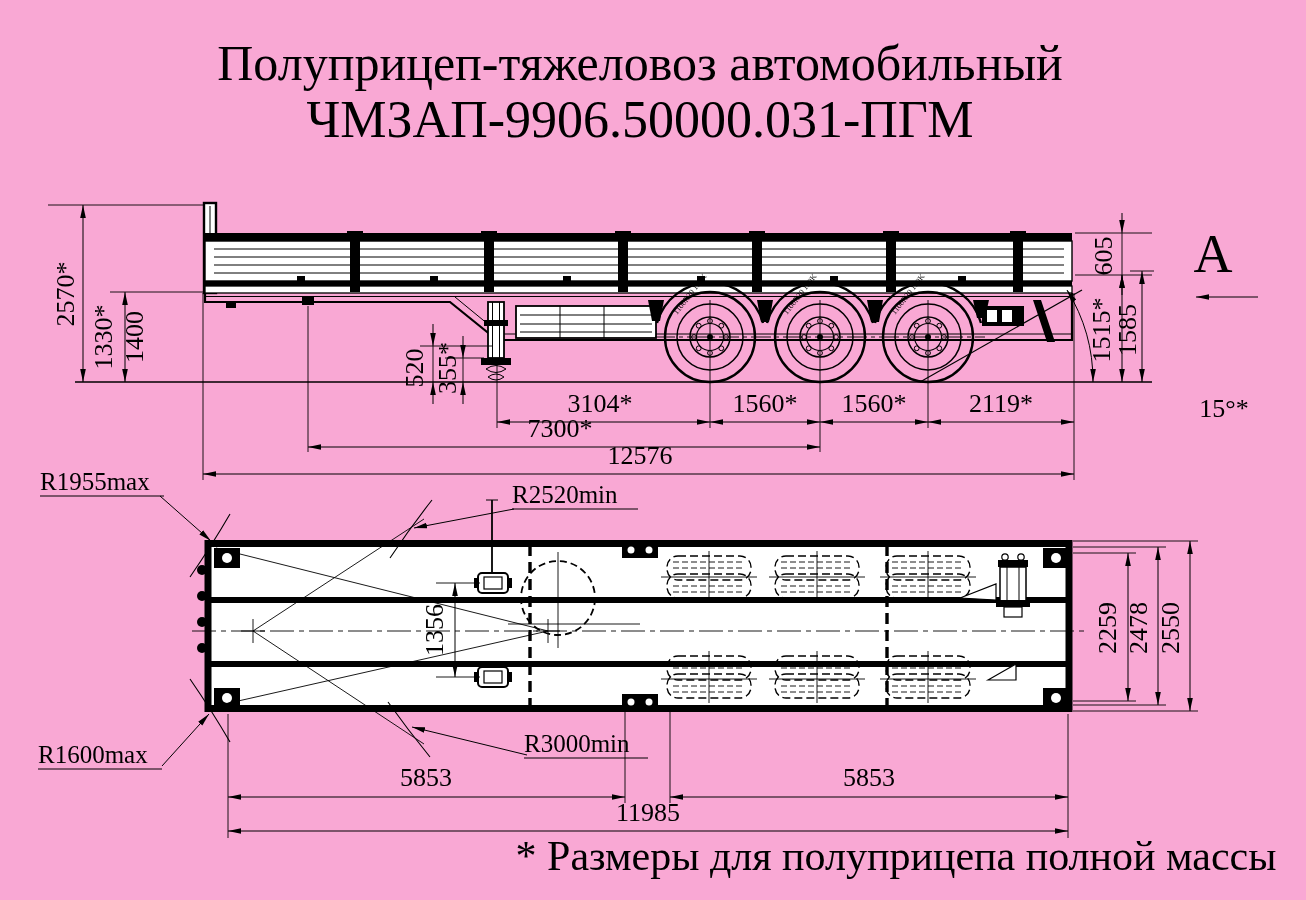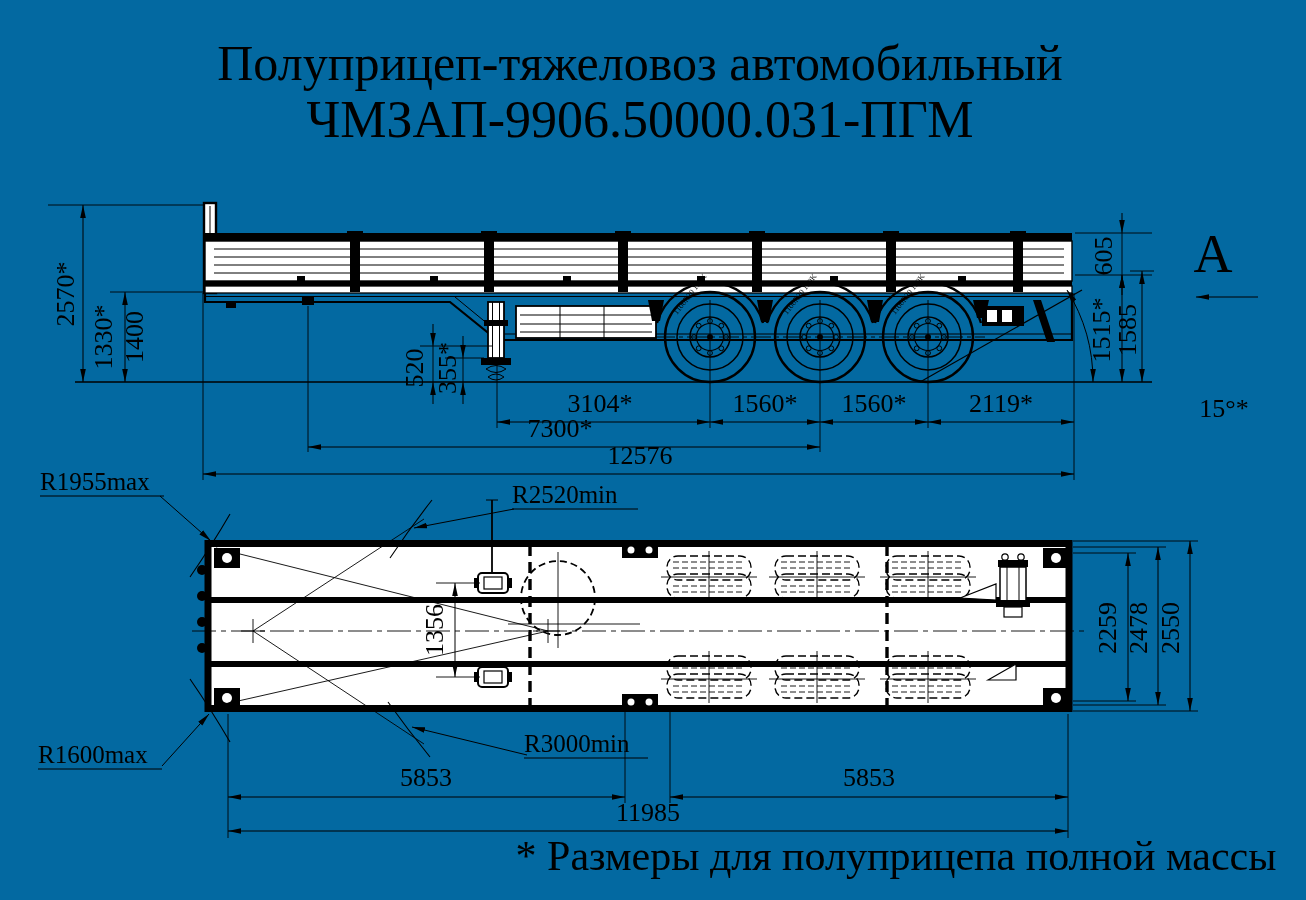--- a/index.html
+++ b/index.html
@@ -1,16 +1,16 @@
 <!DOCTYPE html>
 <html><head>
 <meta charset="utf-8">
 <style>
   html,body{margin:0;padding:0;background:#fff;}
-  #stage{width:1306px;height:900px;background:#0369a1;position:relative;font-family:"Liberation Serif",serif;}
+  #stage{width:1306px;height:900px;background:#f9a8d4;position:relative;font-family:"Liberation Serif",serif;}
   svg{display:block;}
   .ln{stroke:#000;fill:none;}
   .thin{stroke-width:1;}
   .dim{stroke:#000;stroke-width:1;fill:none;marker-start:url(#arw);marker-end:url(#arw);}
   .dima{stroke:#000;stroke-width:1;fill:none;marker-end:url(#arw);}
   .ext{stroke:#000;stroke-width:0.9;fill:none;}
   .dim-t{font-family:"Liberation Serif",serif;font-size:26px;fill:#000;}
   .rad-t{font-family:"Liberation Serif",serif;font-size:25px;fill:#000;}
   .title-t{font-family:"Liberation Serif",serif;fill:#000;}
   .tire-t{font-family:"Liberation Serif",serif;font-size:8px;fill:#000;}

